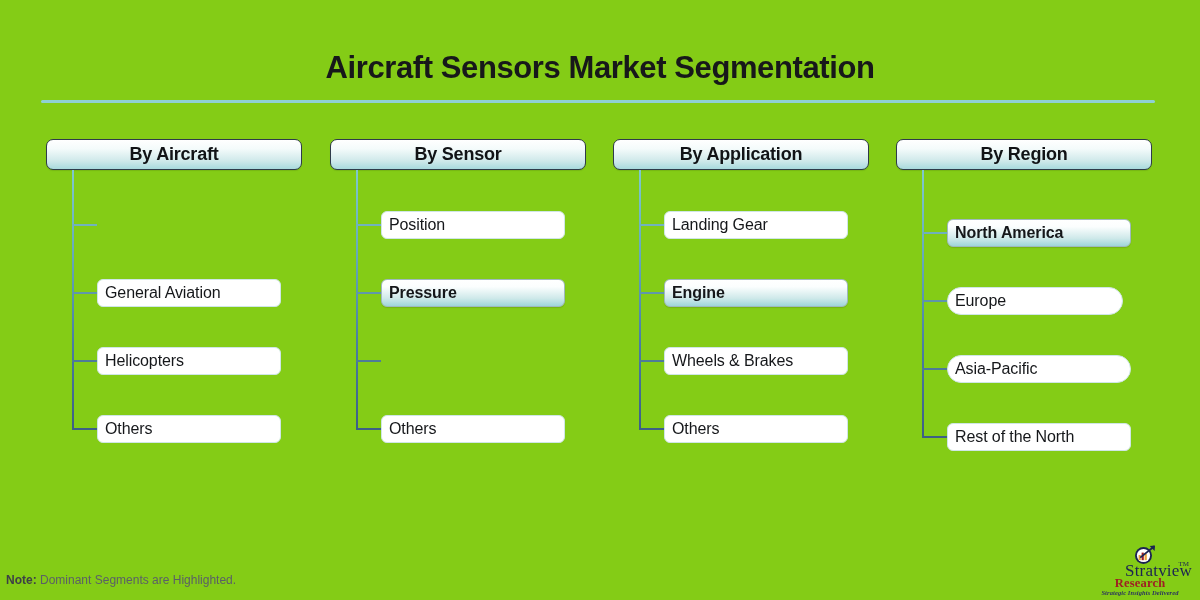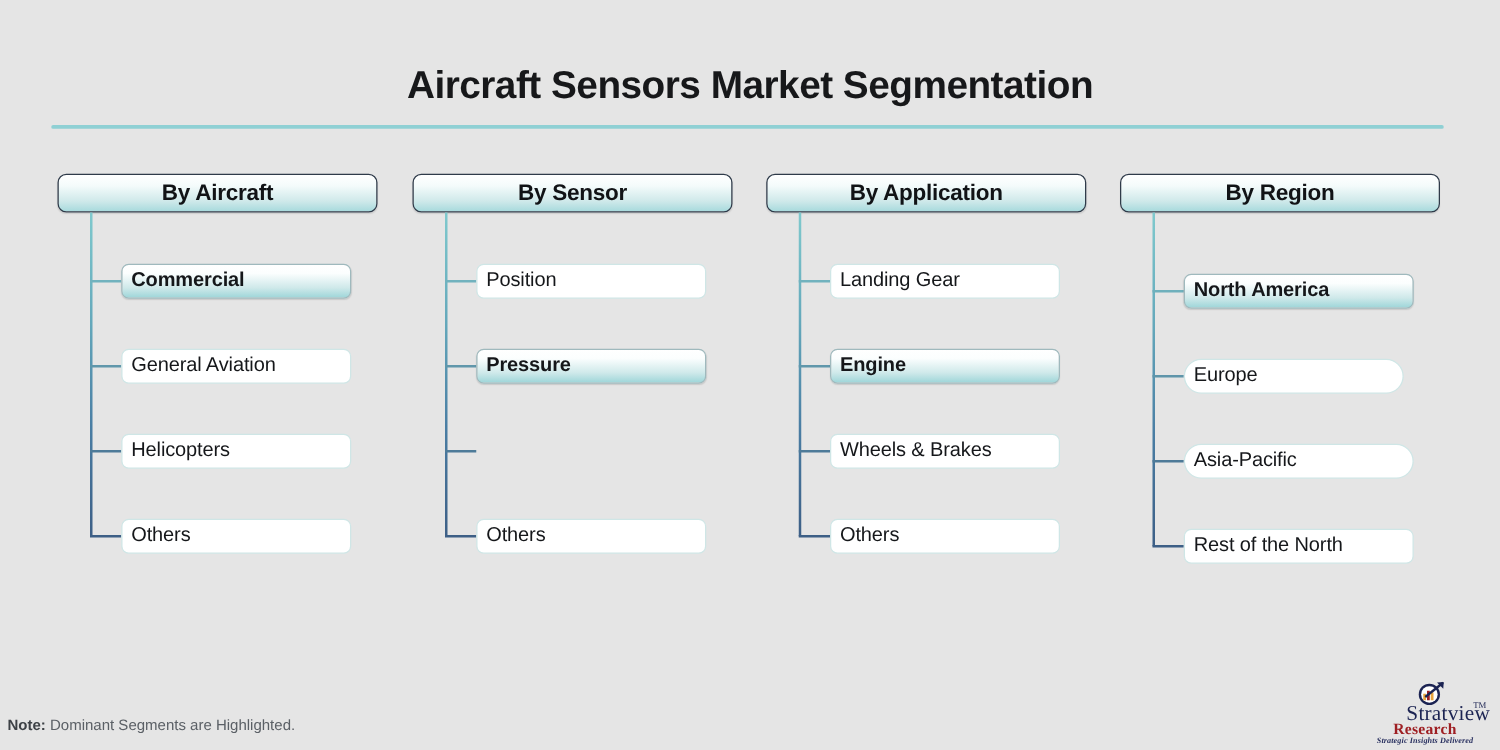--- a/index.html
+++ b/index.html
@@ -9,21 +9,21 @@
     height: 600px;
     background: #ffffff;
     font-family: "Liberation Sans", sans-serif;
     overflow: hidden;
   }
 
   #page {
     position: relative;
     width: 1200px;
     height: 600px;
-    background: #e5e5e5;
+    background: #84cc16;
   }
 
   
   #title {
     position: absolute;
     top: 50px;
     left: 0;
     width: 1200px;
     text-align: center;
     font-size: 31px;
@@ -184,21 +184,20 @@
   <div id="title">Aircraft Sensors Market Segmentation</div>
   <div id="title-rule"></div>
 
   <div id="columns-container">
       <div class="column" style="left: 46px; width: 256px;">
         <div class="col-header">By Aircraft</div>
         <div class="trunk" style="height: 259px;"></div>
         <div class="items">
           <div class="item-row" style="top: 41px;">
             <div class="stub" style="background: rgb(113, 178, 190);"></div>
-            <div class="item-box highlight" style="width: 184px;">Commercial</div>
           </div>
           <div class="item-row" style="top: 109px;">
             <div class="stub" style="background: rgb(96, 151, 171);"></div>
             <div class="item-box" style="width: 184px;">General Aviation</div>
           </div>
           <div class="item-row" style="top: 177px;">
             <div class="stub" style="background: rgb(78, 123, 153);"></div>
             <div class="item-box" style="width: 184px;">Helicopters</div>
           </div>
           <div class="item-row" style="top: 245px;">

